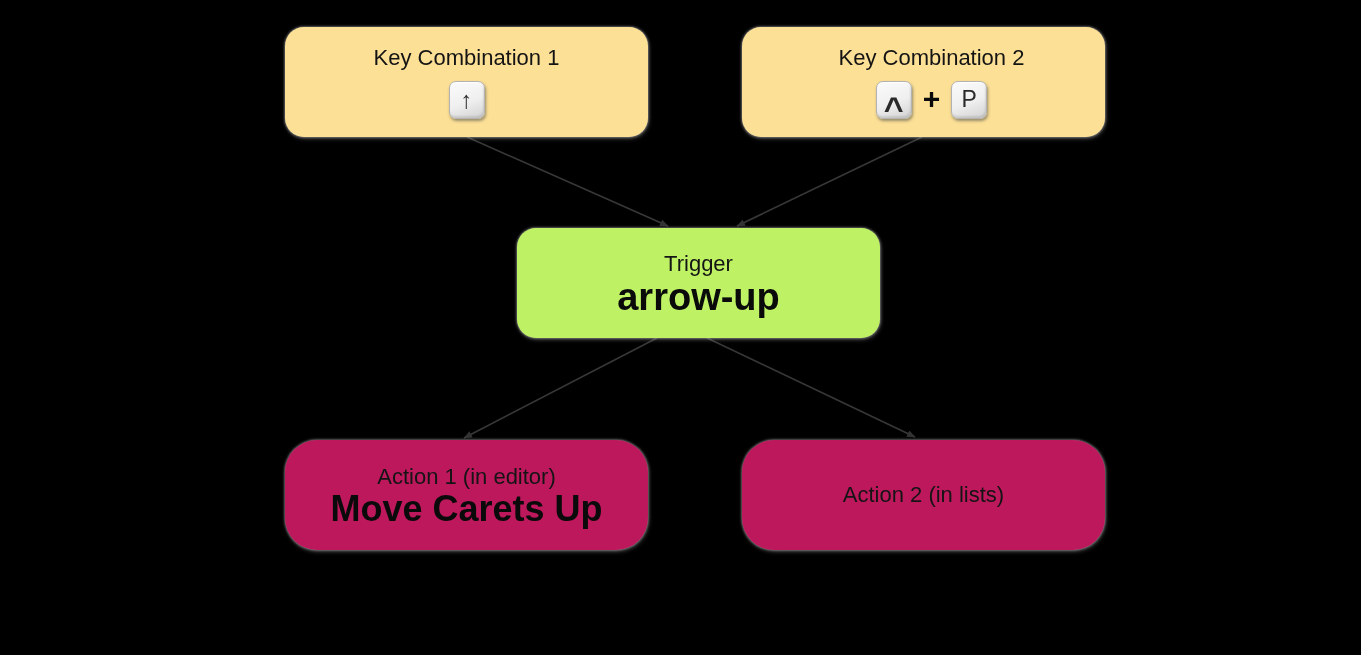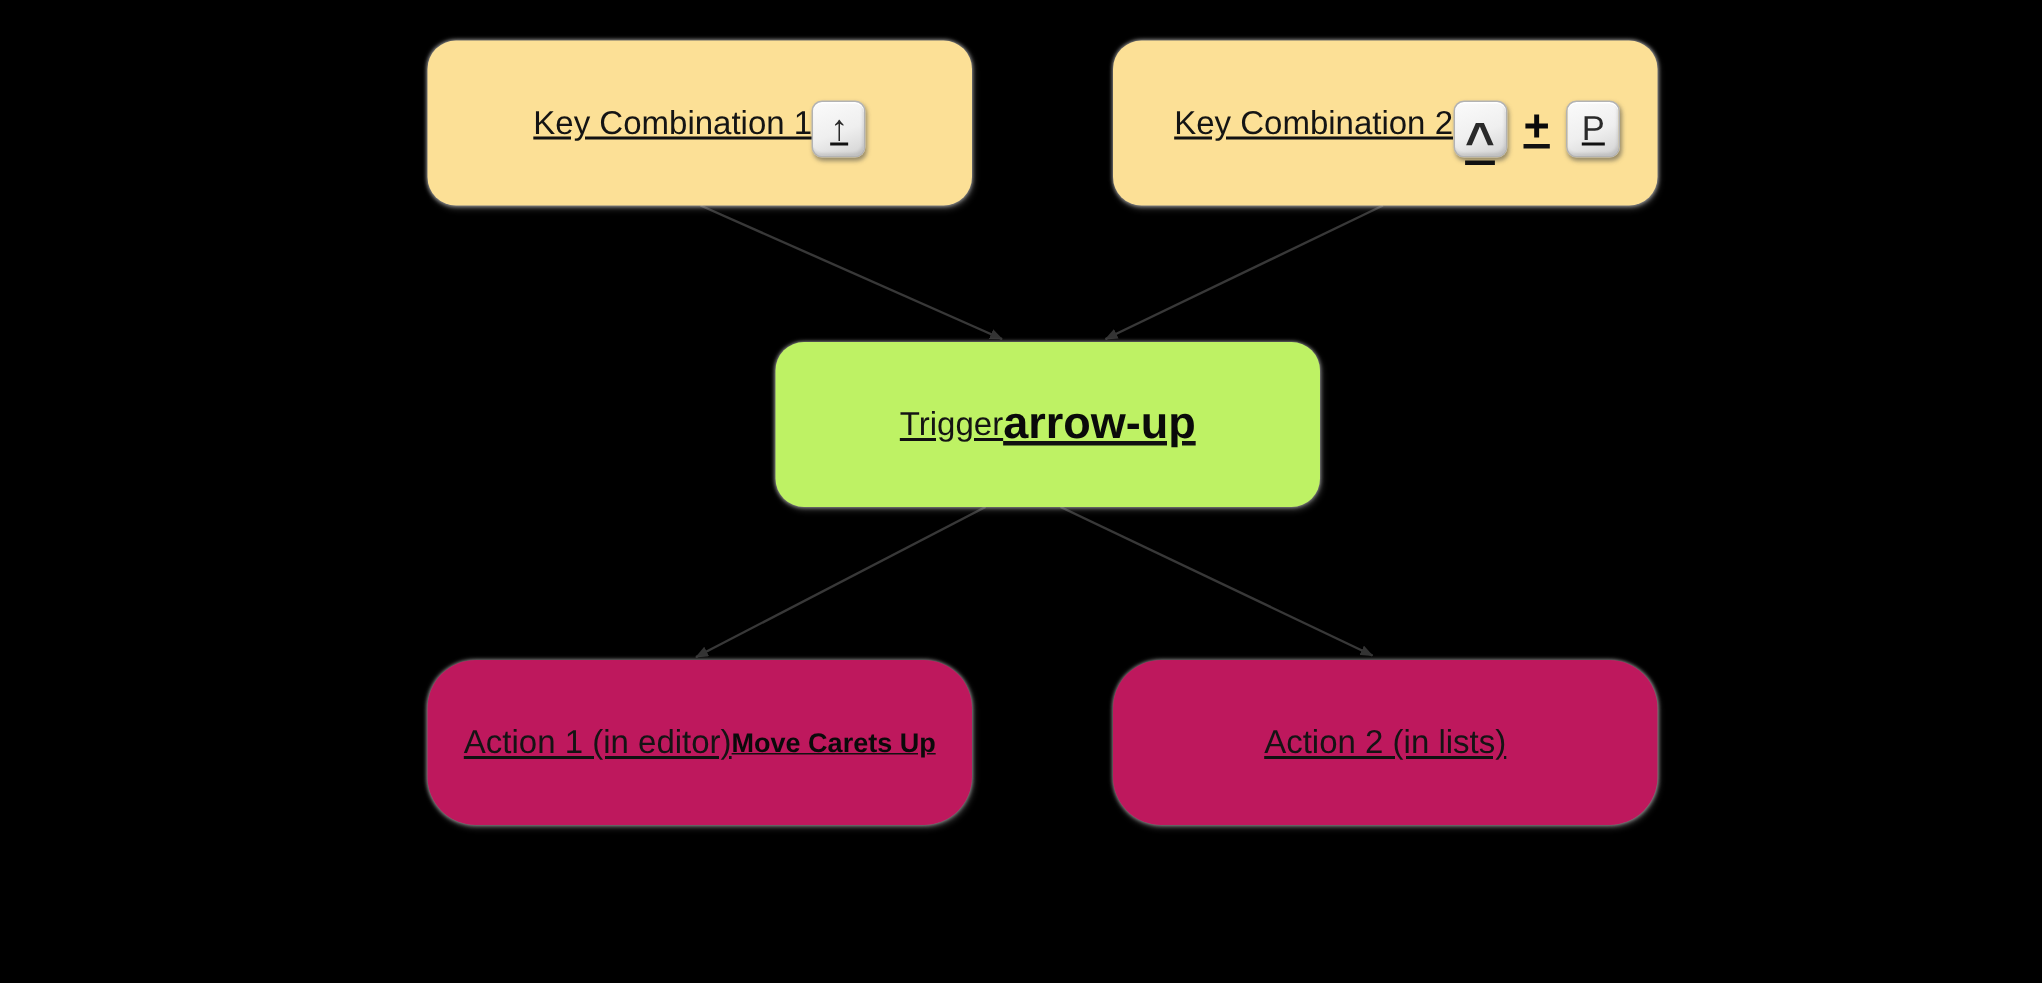--- a/index.html
+++ b/index.html
@@ -24,44 +24,43 @@
     height: 655px;
     pointer-events: none;
   }
   .node {
     position: absolute;
     width: 363px;
     height: 110px;
     border-radius: 19px;
     box-sizing: border-box;
     display: flex;
-    flex-direction: row;
+    flex-direction: column;
     align-items: center;
     justify-content: center;
     text-align: center;
     color: #111111;
     box-shadow: 0 0 3px rgba(205,205,205,0.85), 1px 2px 4px rgba(150,150,150,0.35);
-    text-decoration: underline;
   }
   .node-yellow { background: #fce096; }
   .node-blue   { background: #bef264; }
   .node-green  { background: #be185d; border-radius: 32px; }
 
   .node-title {
     font-size: 22px;
     line-height: 28px;
     color: #141414;
   }
   .node-value {
-    font-size: 30px;
+    font-size: 38px;
     line-height: 38px;
     font-weight: bold;
     color: #0a0a0a;
   }
-  .node-green .node-value { font-size: 18px; line-height: 36px; }
+  .node-green .node-value { font-size: 36px; line-height: 36px; }
 
   #node-key1 { left: 285px; top: 27px; }
   #node-key2 { left: 742px; top: 27px; padding-left: 16px; }
   #node-trigger { left: 517px; top: 228px; }
   #node-action1 { left: 285px; top: 440px; }
   #node-action2 { left: 742px; top: 440px; }
 
   .key-row {
     display: flex;
     align-items: center;

